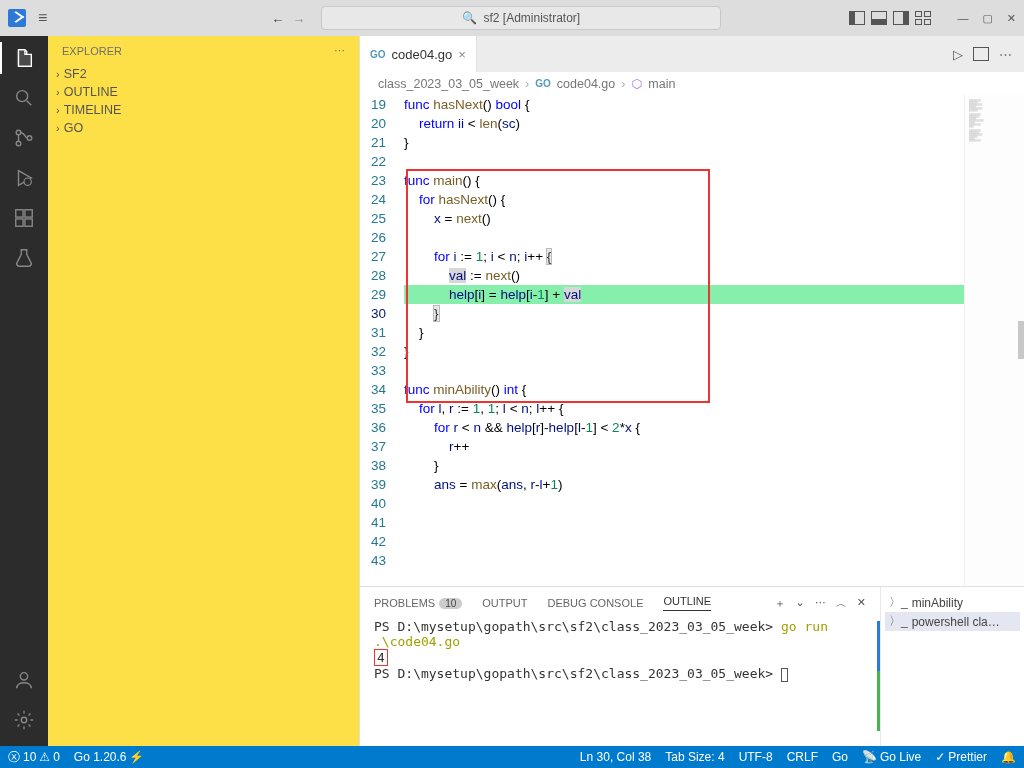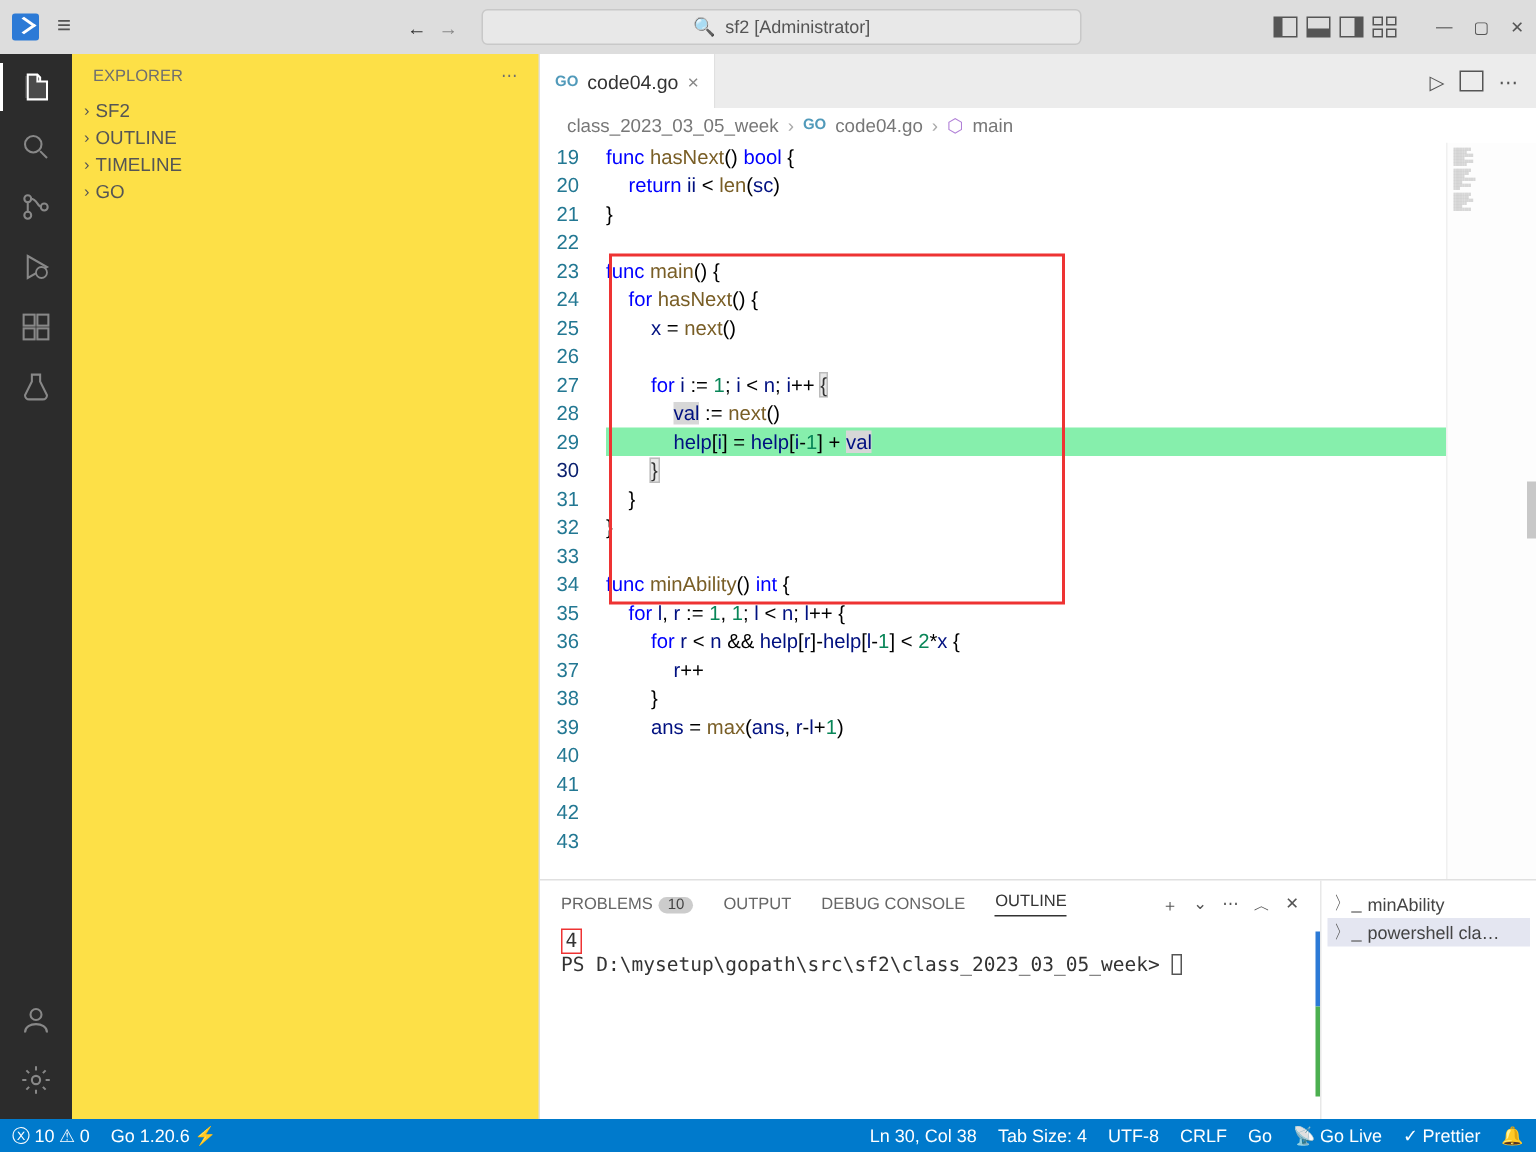--- a/index.html
+++ b/index.html
@@ -285,20 +285,21 @@
           <div class="pt active">OUTLINE</div>
           <div class="actions">
             <span>＋</span>
             <span>⌄</span>
             <span>⋯</span>
             <span>︿</span>
             <span>✕</span>
           </div>
         </div>
         <div class="term">
+          <div><span class="path">PS D:\mysetup\gopath\src\sf2\class_2023_03_05_week&gt; </span><span class="cmd">go run .\code04.go</span></div>
           <div><span class="red-small"><span class="out-box">4</span></span></div>
           <div><span class="path">PS D:\mysetup\gopath\src\sf2\class_2023_03_05_week&gt; </span><span class="cursor"></span></div>
           <div class="blue-bar"></div>
           <div class="green-bar"></div>
         </div>
       </div>
       <div class="term-side" id="term-side">
           <div class="row">
             <span class="ps-icon">〉_</span>
             <span>minAbility</span>

